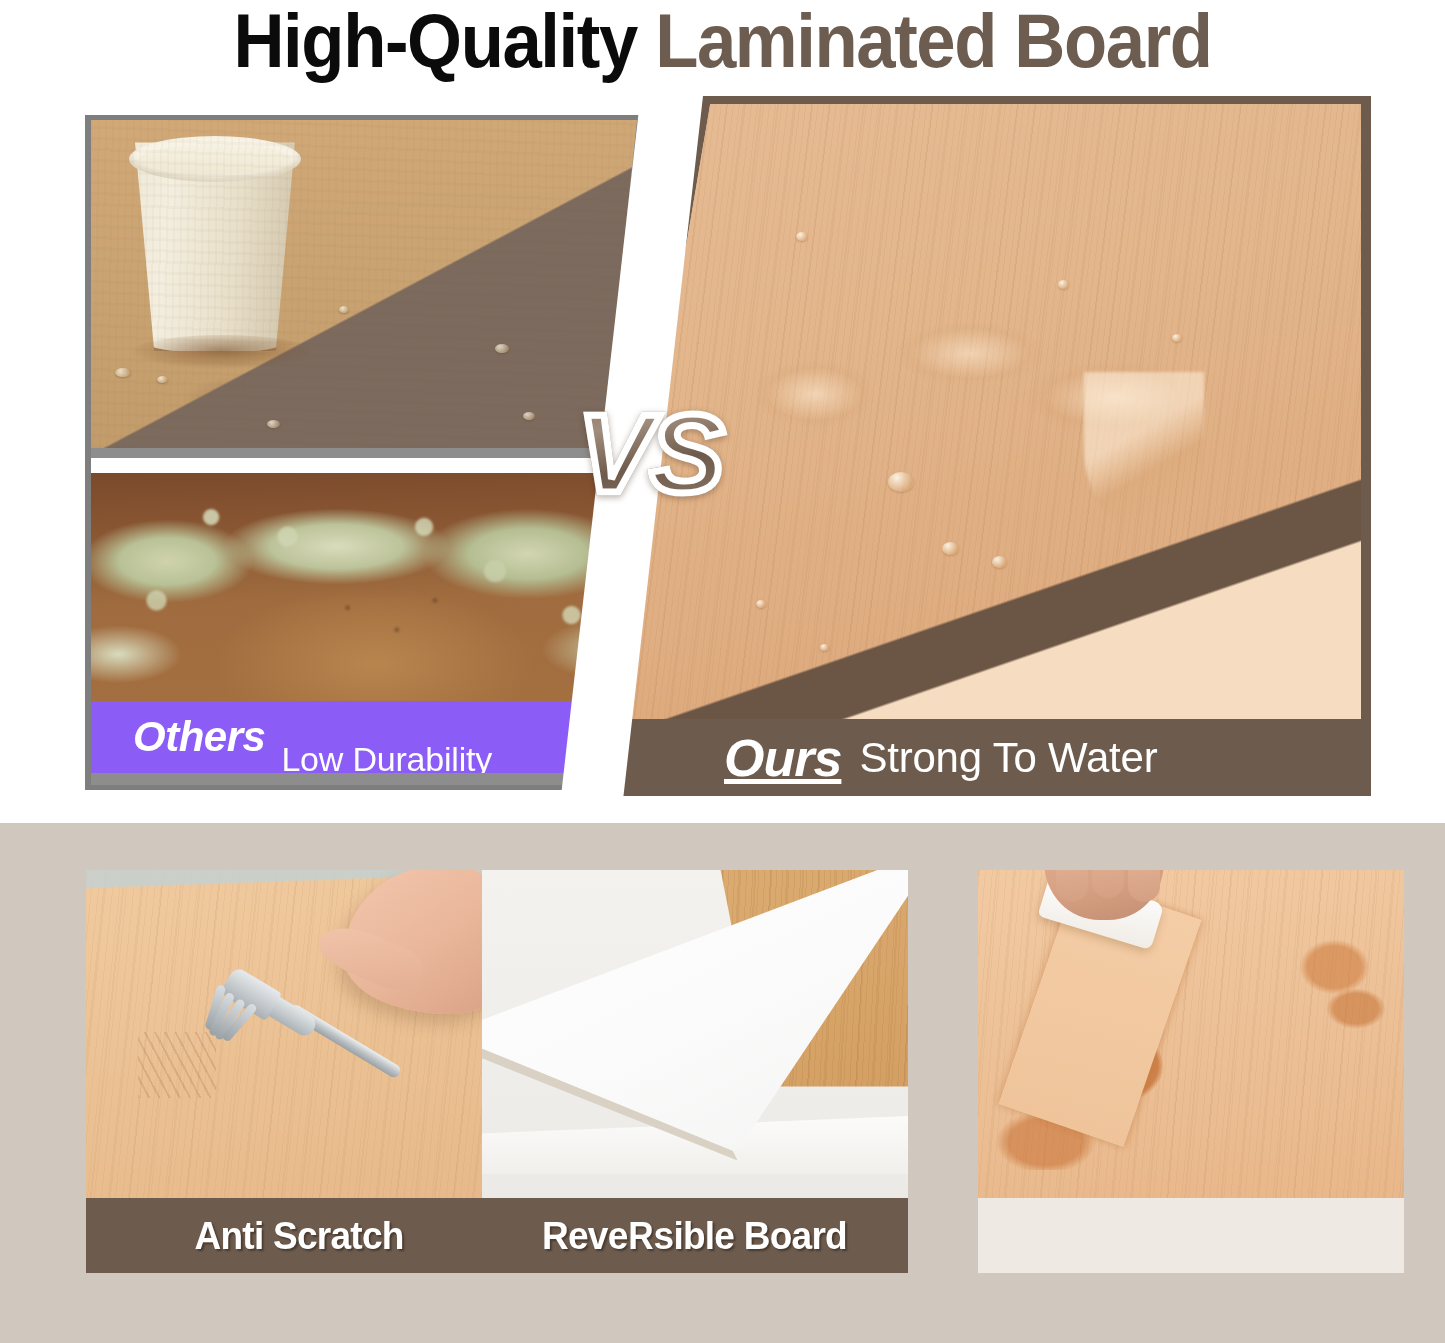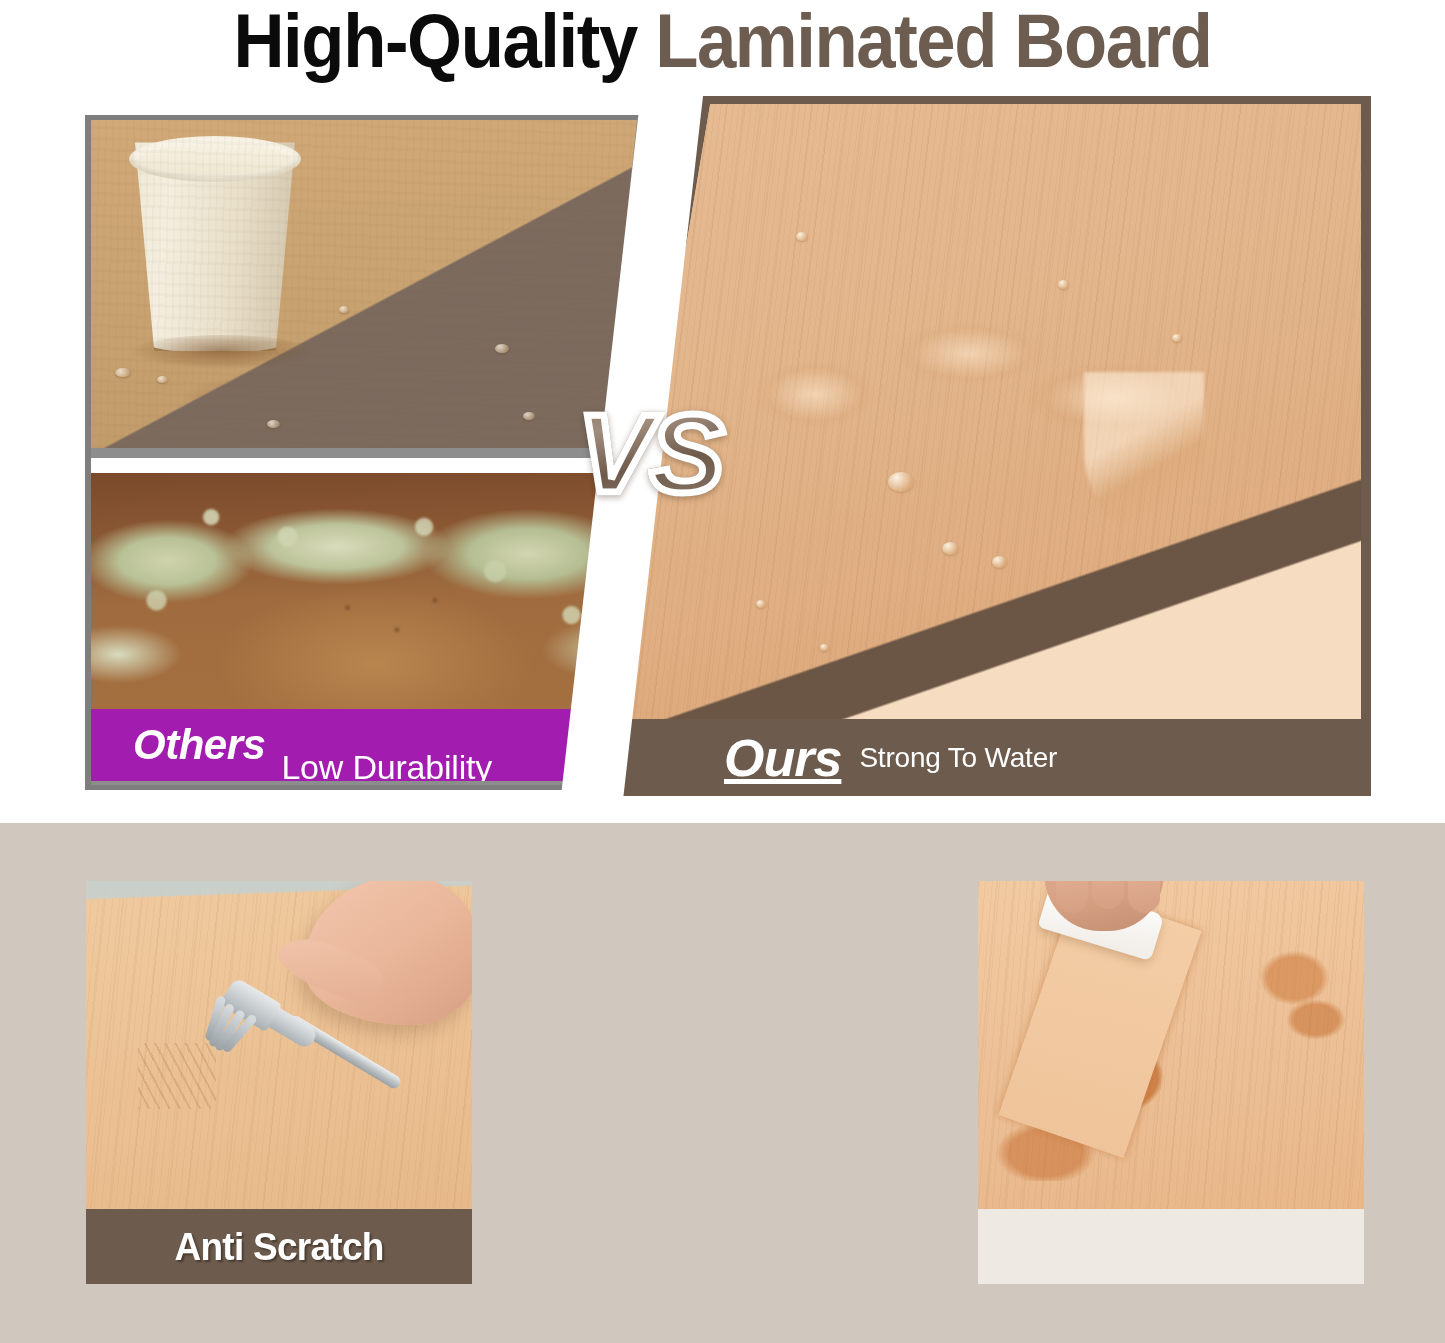--- a/index.html
+++ b/index.html
@@ -130,23 +130,23 @@
       radial-gradient(circle at 88% 58%, rgba(212,216,182,.8) 0 8px, rgba(0,0,0,0) 10px),
       radial-gradient(circle at 47% 55%, rgba(96,62,34,.5) 0 2px, rgba(0,0,0,0) 3px),
       radial-gradient(circle at 56% 64%, rgba(96,62,34,.5) 0 2px, rgba(0,0,0,0) 3px),
       radial-gradient(circle at 63% 52%, rgba(96,62,34,.5) 0 2px, rgba(0,0,0,0) 3px);
     filter: blur(1.1px);
   }
 
   
   .others-bar {
     position: absolute;
-    left: 0; bottom: 4px;
+    left: 0; bottom: 12px;
     width: 100%; height: 72px;
-    background: #a21caf;
+    background: #8b5cf6;
     display: flex; align-items: center;
     padding-left: 42px;
     color: #fff;
     clip-path: polygon(0 0, 100% 0, 90% 100%, 0 100%);
   }
   .lbl-strong { font-weight: bold; font-style: italic; font-size: 42px; letter-spacing: -0.5px; }
   .lbl-soft   { font-weight: normal; font-size: 34px; margin-left: 16px; letter-spacing: -0.2px; margin-top: 44px; }
 
   
   .divider {
@@ -207,21 +207,21 @@
   .ours-bar {
     position: absolute;
     left: 0; bottom: 0;
     width: 775px; height: 77px;
     background: #6d5c4e;
     display: flex; align-items: center;
     padding-left: 128px;
     color: #fff;
   }
   .lbl-strong-lg { font-weight: bold; font-style: italic; font-size: 52px; letter-spacing: -1px; text-decoration: underline; }
-  .lbl-soft-lg   { font-weight: normal; font-size: 28px; margin-left: 18px; letter-spacing: -0.2px; }
+  .lbl-soft-lg   { font-weight: normal; font-size: 42px; margin-left: 18px; letter-spacing: -0.2px; }
 
   
   .vs {
     position: absolute;
     left: 578px; top: 302px;
     z-index: 9;
     font-size: 112px;
     font-weight: bold;
     font-style: italic;
     letter-spacing: -3px;
@@ -237,22 +237,22 @@
 
   
   .features {
     position: absolute;
     left: 0; top: 823px;
     width: 1445px; height: 520px;
     background: #d0c7bf;
   }
   .fcard {
     position: absolute;
-    top: 58px;
-    width: 386px; height: 403px;
+    top: 47px;
+    width: 426px; height: 403px;
     overflow: hidden;
     background: #efe9e3;
   }
   .fcard.c1 { left: 86px; }
   .fcard.c2 { left: 482px; }
   .fcard.c3 { left: 978px; }
 
   .fphoto { position: absolute; left:0; top:0; width:100%; height: 328px; overflow:hidden; }
 
   
@@ -491,20 +491,31 @@
         <div class="tine" style="left:55px;top:40px;transform:rotate(2deg);"></div>
         <div class="tine" style="left:68px;top:38px;transform:rotate(10deg);"></div>
       </div>
       <div class="scratch-mark"></div>
     </div>
     <div class="fbar">
       <span>Anti Scratch</span>
     </div>
   </div>
 
+  <div class="fcard c2">
+    <div class="fphoto p-rev">
+      <div class="rev-wood"></div>
+      <div class="rev-strip"></div>
+      <div class="rev-edge"></div>
+      <div class="rev-white"></div>
+    </div>
+    <div class="fbar">
+      <span><span>Reve</span><span class="rev-r">R</span><span>sible Board</span></span>
+    </div>
+  </div>
 
   <div class="fcard c3">
     <div class="fphoto p-clean">
       <div class="sauce"></div>
       <div class="sauce2"></div>
       <div class="wipe-band"></div>
       <div class="cloth"></div>
       <div class="hand3"></div>
       <div class="knuckle" style="left:78px;top:-30px;"></div>
       <div class="knuckle" style="left:114px;top:-34px;"></div>

